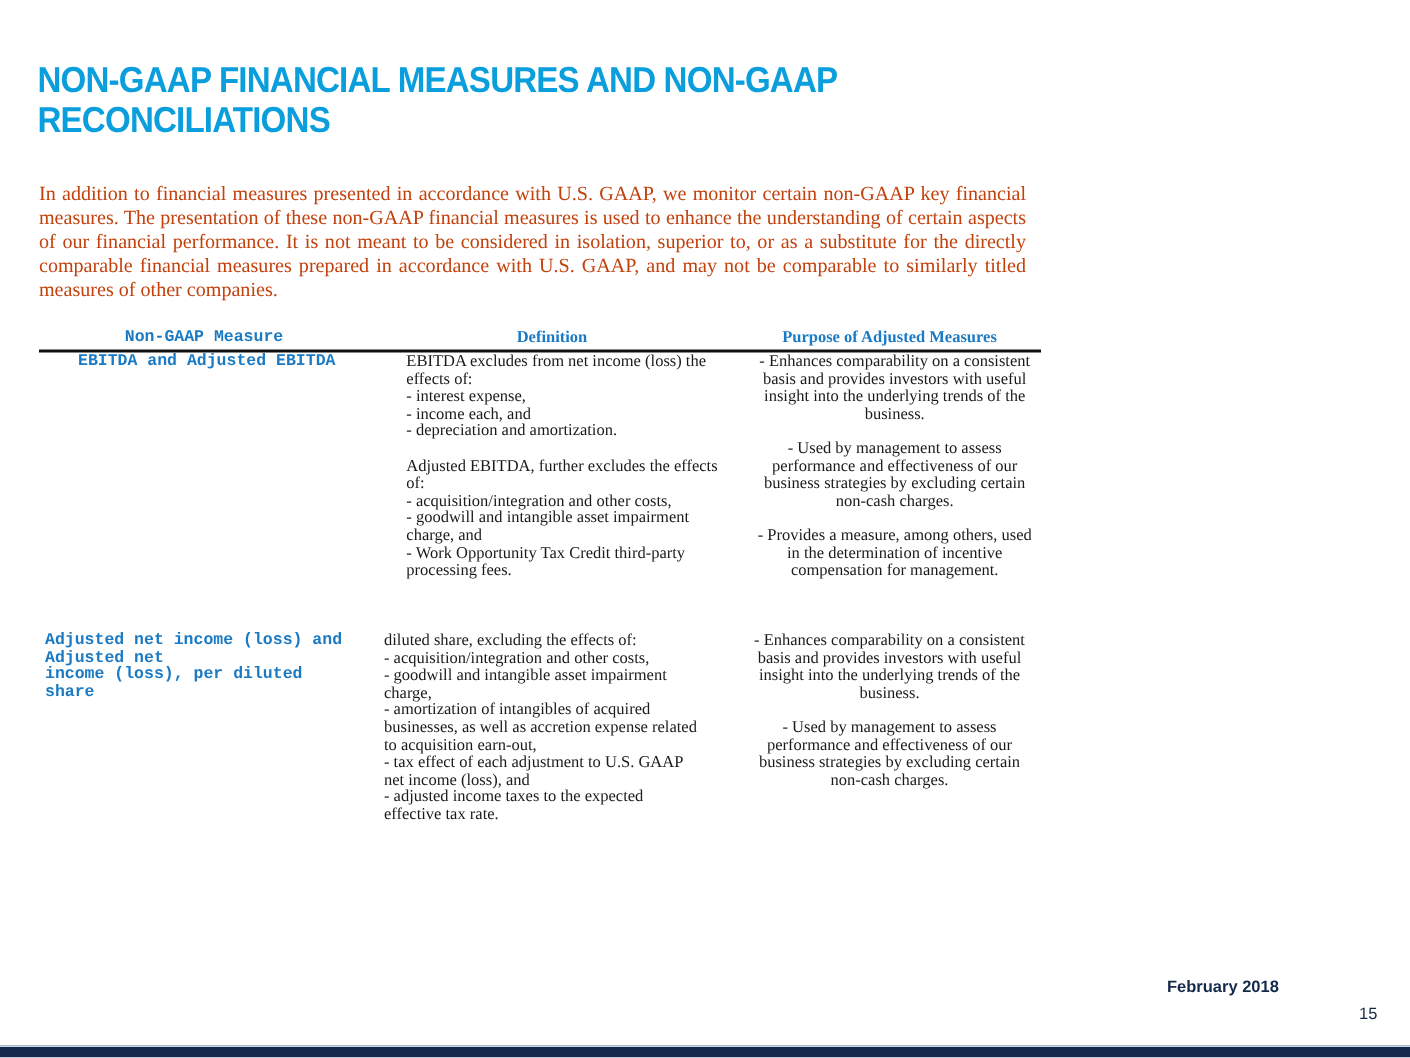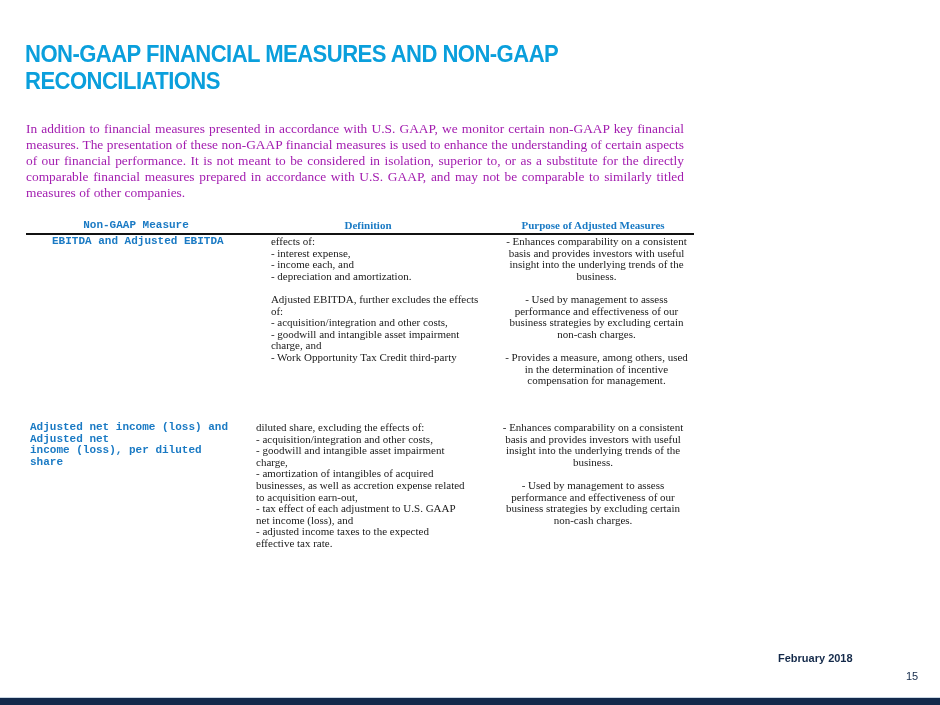--- a/index.html
+++ b/index.html
@@ -9,21 +9,21 @@
     .title {
       position: absolute; left: 25px; top: 40px; width: 600px;
       font-family: "Liberation Sans", sans-serif; font-weight: bold;
       font-size: 24px; line-height: 27px; color: #0a9fdc;
       letter-spacing: -0.6px; transform: scaleX(0.92); transform-origin: left top;
     }
     .title span { display: block; white-space: nowrap; }
 
     .intro {
       position: absolute; left: 26px; top: 121px; width: 658px;
-      font-size: 13.4px; line-height: 16px; text-align: justify; color: #a21caf;
+      font-size: 13.4px; line-height: 16px; text-align: justify; color: #c2410c;
     }
 
     .table {
       position: absolute; left: 26px; top: 219px; width: 668px;
     }
     .thead {
       display: flex; border-bottom: 2px solid #111; padding-bottom: 2px;
       font-weight: bold; font-size: 11px; color: #1a7ac4;
     }
     .thead div { text-align: center; }
@@ -68,31 +68,33 @@
 <div class="table">
   <div class="thead">
     <div class="c1">Non-GAAP Measure</div>
     <div class="c2">Definition</div>
     <div class="c3">Purpose of Adjusted Measures</div>
   </div>
 
   <div class="row row1">
     <div class="c1">EBITDA and Adjusted EBITDA</div>
     <div class="c2">
+      <span class="line">EBITDA excludes from net income (loss) the</span>
       <span class="line">effects of:</span>
       <span class="line">- interest expense,</span>
       <span class="line">- income each, and</span>
       <span class="line">- depreciation and amortization.</span>
       <span class="gap"></span>
       <span class="line">Adjusted EBITDA, further excludes the effects</span>
       <span class="line">of:</span>
       <span class="line">- acquisition/integration and other costs,</span>
       <span class="line">- goodwill and intangible asset impairment</span>
       <span class="line">charge, and</span>
       <span class="line">- Work Opportunity Tax Credit third-party</span>
+      <span class="line">processing fees.</span>
     </div>
     <div class="c3">
       <span class="line">- Enhances comparability on a consistent</span>
       <span class="line">basis and provides investors with useful</span>
       <span class="line">insight into the underlying trends of the</span>
       <span class="line">business.</span>
       <span class="gap"></span>
       <span class="line">-  Used by management to assess</span>
       <span class="line">performance and effectiveness of our</span>
       <span class="line">business strategies by excluding certain</span>

